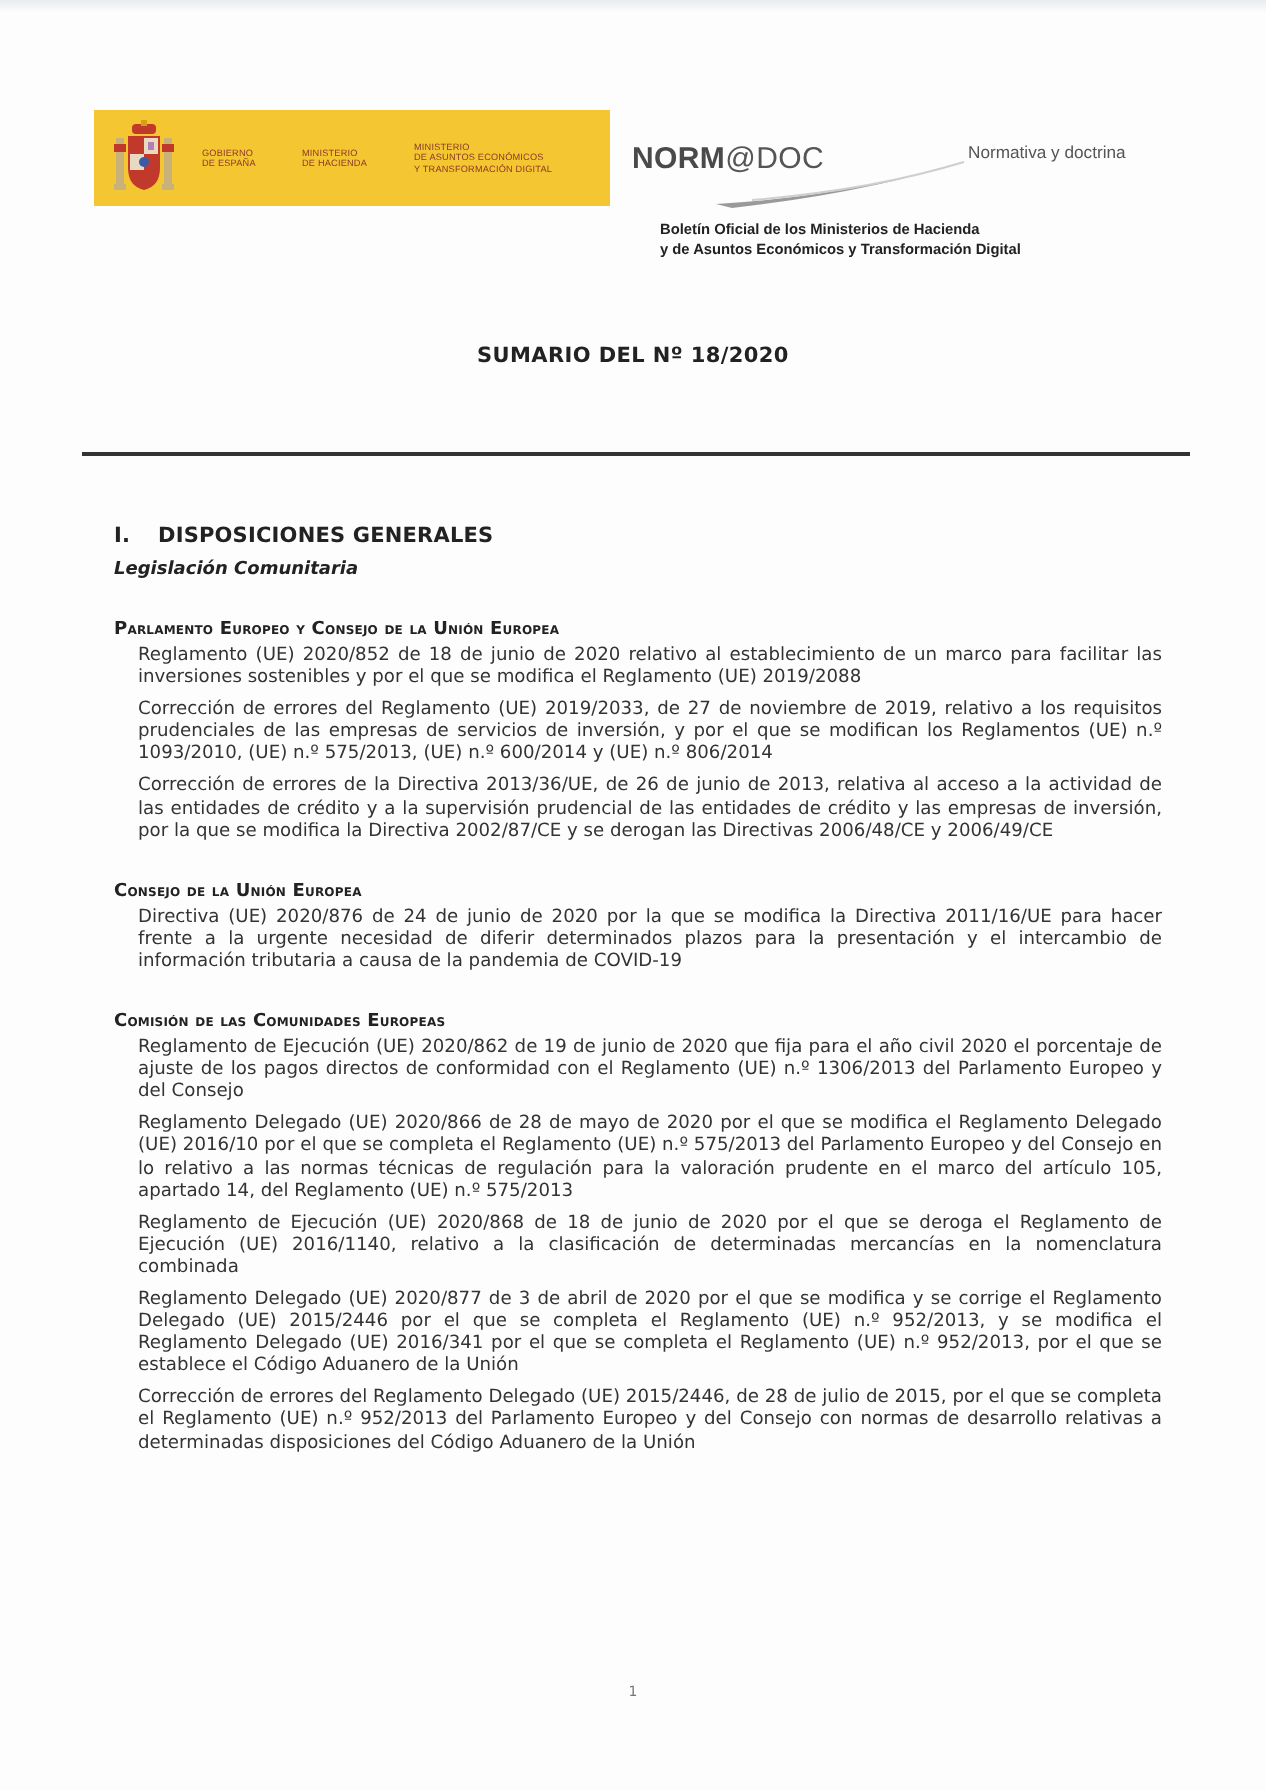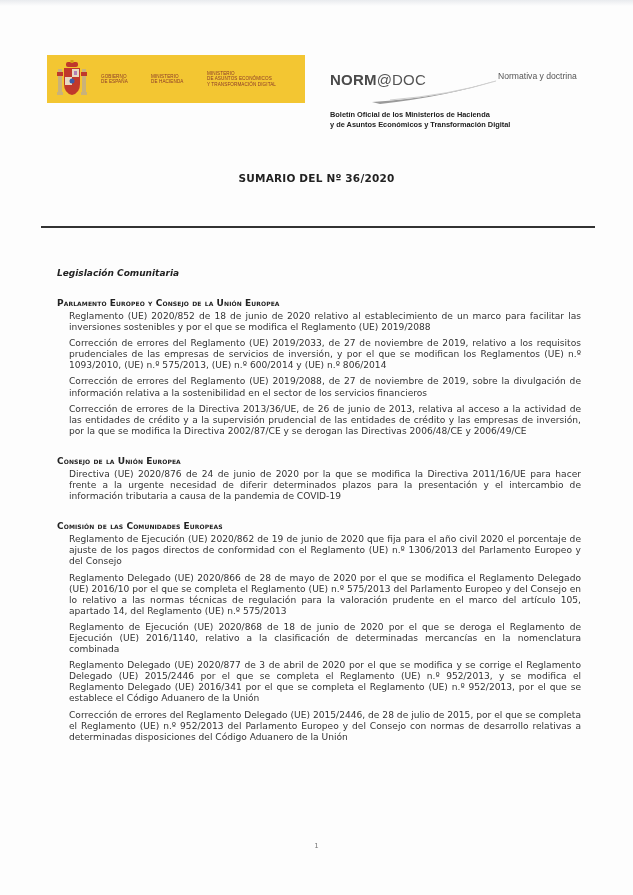--- a/index.html
+++ b/index.html
@@ -44,21 +44,21 @@
       letter-spacing: 0.1px;
       text-transform: uppercase;
       white-space: pre-line;
     }
     .gov-text.g1 { margin-left: 12px; width: 40px; }
     .gov-text.g2 { margin-left: 10px; width: 48px; }
     .gov-text.g3 { margin-left: 8px; width: 92px; }
 
     .normadoc {
       position: absolute;
-      left: 330px; top: 60px;
+      left: 316px; top: 60px;
       width: 260px; height: 44px;
     }
     .normadoc-logo {
       position: absolute;
       left: 0; top: 11px;
       font-family: "Liberation Sans", sans-serif;
       font-size: 15px;
       font-weight: bold;
       color: #4a4a4a;
       letter-spacing: 0.2px;
@@ -203,30 +203,32 @@
     <path d="M20 22 Q80 17 126 3" stroke="#cfcfcf" stroke-width="1" fill="none"></path>
   </svg>
   <div class="normadoc-tag">Normativa y doctrina</div>
 </div>
 
 <div class="boletin">
   <div>Boletín Oficial de los Ministerios de Hacienda</div>
   <div>y de Asuntos Económicos y Transformación Digital</div>
 </div>
 
-<div class="sumario">SUMARIO DEL Nº 36/2020</div>
+<div class="sumario">SUMARIO DEL Nº 18/2020</div>
 <div class="rule"></div>
 
 <div class="content">
+  <h2 class="section-heading">
+    <span class="num">I.</span><span>DISPOSICIONES GENERALES</span>
+  </h2>
   <div class="subsection">Legislación Comunitaria</div>
 
   <div class="org first">Parlamento Europeo y Consejo de la Unión Europea</div>
   <p class="entry">Reglamento (UE) 2020/852 de 18 de junio de 2020 relativo al establecimiento de un marco para facilitar las inversiones sostenibles y por el que se modifica el Reglamento (UE) 2019/2088</p>
   <p class="entry">Corrección de errores del Reglamento (UE) 2019/2033, de 27 de noviembre de 2019, relativo a los requisitos prudenciales de las empresas de servicios de inversión, y por el que se modifican los Reglamentos (UE) n.º 1093/2010, (UE) n.º 575/2013, (UE) n.º 600/2014 y (UE) n.º 806/2014</p>
-  <p class="entry">Corrección de errores del Reglamento (UE) 2019/2088, de 27 de noviembre de 2019, sobre la divulgación de información relativa a la sostenibilidad en el sector de los servicios financieros</p>
   <p class="entry">Corrección de errores de la Directiva 2013/36/UE, de 26 de junio de 2013, relativa al acceso a la actividad de las entidades de crédito y a la supervisión prudencial de las entidades de crédito y las empresas de inversión, por la que se modifica la Directiva 2002/87/CE y se derogan las Directivas 2006/48/CE y 2006/49/CE</p>
 
   <div class="org">Consejo de la Unión Europea</div>
   <p class="entry">Directiva (UE) 2020/876 de 24 de junio de 2020 por la que se modifica la Directiva 2011/16/UE para hacer frente a la urgente necesidad de diferir determinados plazos para la presentación y el intercambio de información tributaria a causa de la pandemia de COVID-19</p>
 
   <div class="org">Comisión de las Comunidades Europeas</div>
   <p class="entry">Reglamento de Ejecución (UE) 2020/862 de 19 de junio de 2020 que fija para el año civil 2020 el porcentaje de ajuste de los pagos directos de conformidad con el Reglamento (UE) n.º 1306/2013 del Parlamento Europeo y del Consejo</p>
   <p class="entry">Reglamento Delegado (UE) 2020/866 de 28 de mayo de 2020 por el que se modifica el Reglamento Delegado (UE) 2016/10 por el que se completa el Reglamento (UE) n.º 575/2013 del Parlamento Europeo y del Consejo en lo relativo a las normas técnicas de regulación para la valoración prudente en el marco del artículo 105, apartado 14, del Reglamento (UE) n.º 575/2013</p>
   <p class="entry">Reglamento de Ejecución (UE) 2020/868 de 18 de junio de 2020 por el que se deroga el Reglamento de Ejecución (UE) 2016/1140, relativo a la clasificación de determinadas mercancías en la nomenclatura combinada</p>
   <p class="entry">Reglamento Delegado (UE) 2020/877 de 3 de abril de 2020 por el que se modifica y se corrige el Reglamento Delegado (UE) 2015/2446 por el que se completa el Reglamento (UE) n.º 952/2013, y se modifica el Reglamento Delegado (UE) 2016/341 por el que se completa el Reglamento (UE) n.º 952/2013, por el que se establece el Código Aduanero de la Unión</p>

